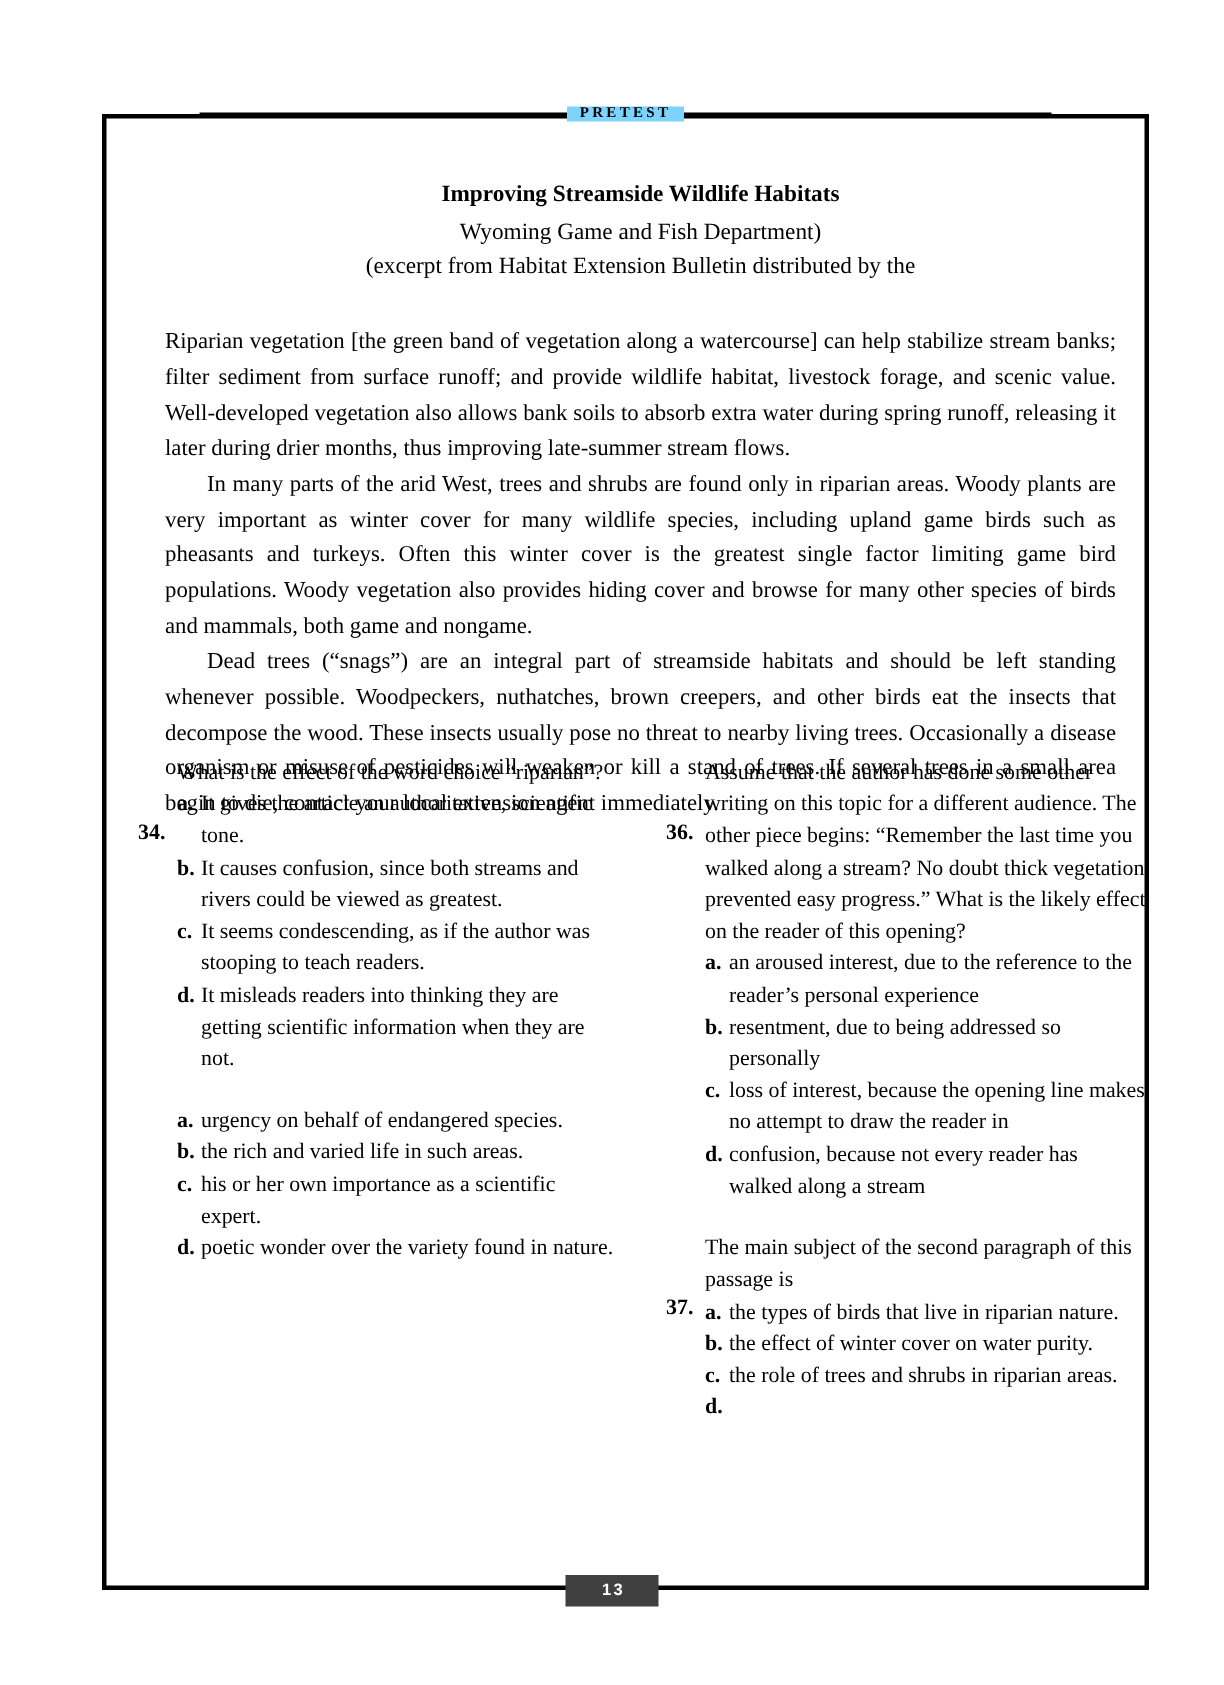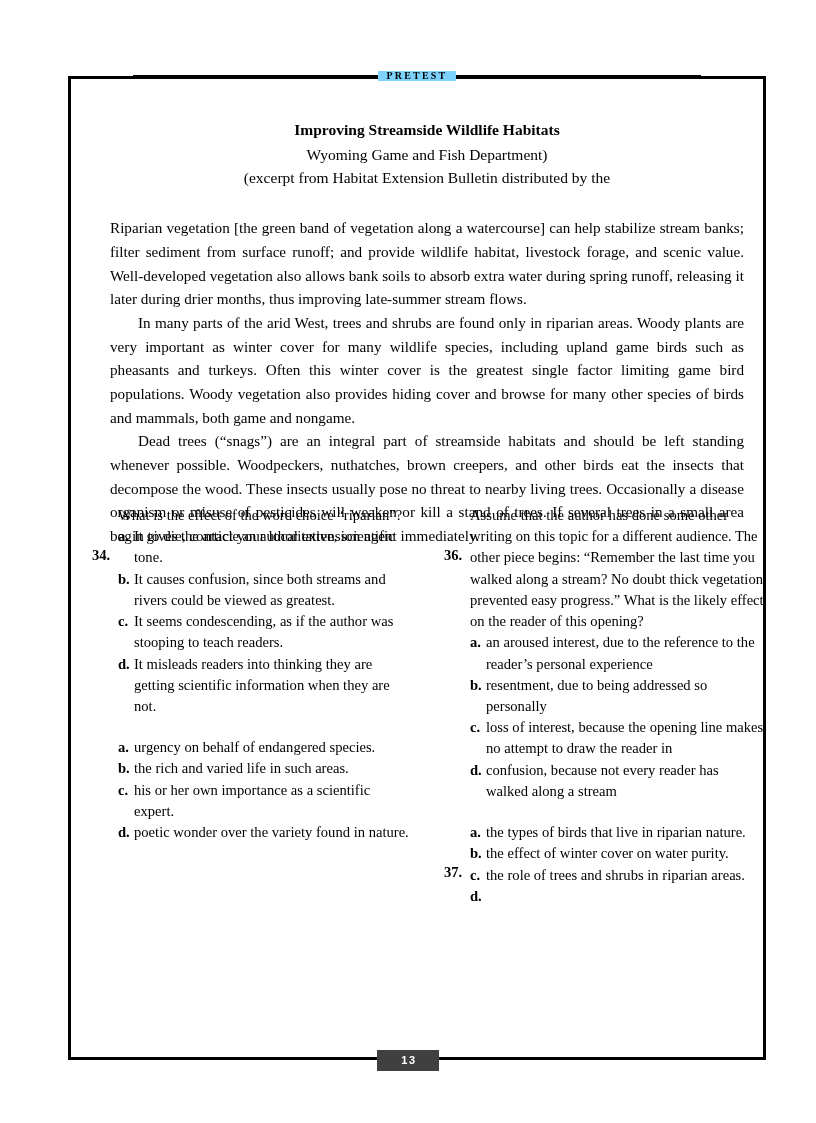--- a/index.html
+++ b/index.html
@@ -280,20 +280,21 @@
           <li class="choice">
             <span class="choice-letter">d.</span>
             <span>confusion, because not every reader has walked along a stream</span>
           </li>
         </ul>
       </div>
 
       <div class="question">
         <div class="q-stem">
           <span class="q-num">37.</span>
+          <span>The main subject of the second paragraph of this passage is</span>
         </div>
         <ul class="choices">
           <li class="choice">
             <span class="choice-letter">a.</span>
             <span>the types of birds that live in riparian nature.</span>
           </li>
           <li class="choice">
             <span class="choice-letter">b.</span>
             <span>the effect of winter cover on water purity.</span>
           </li>

